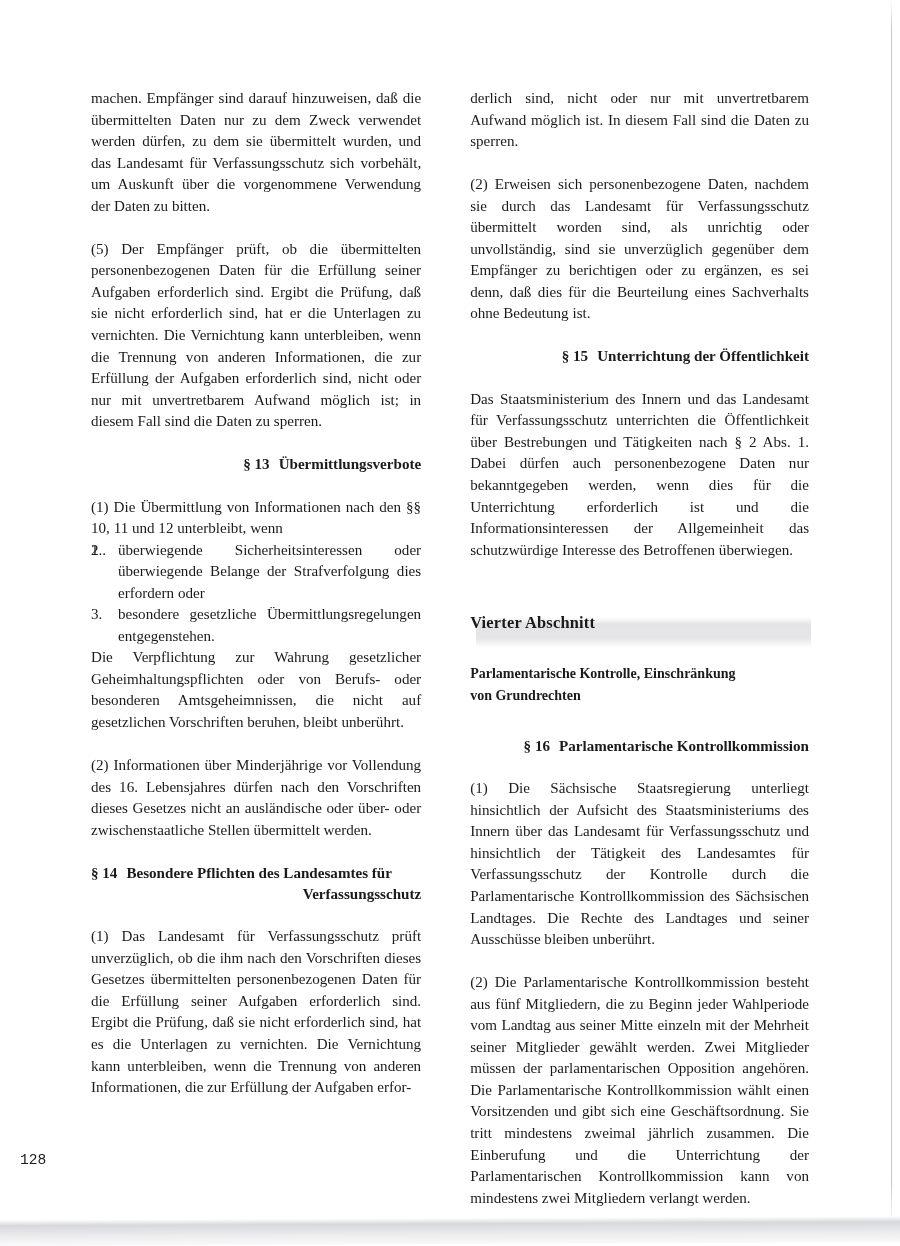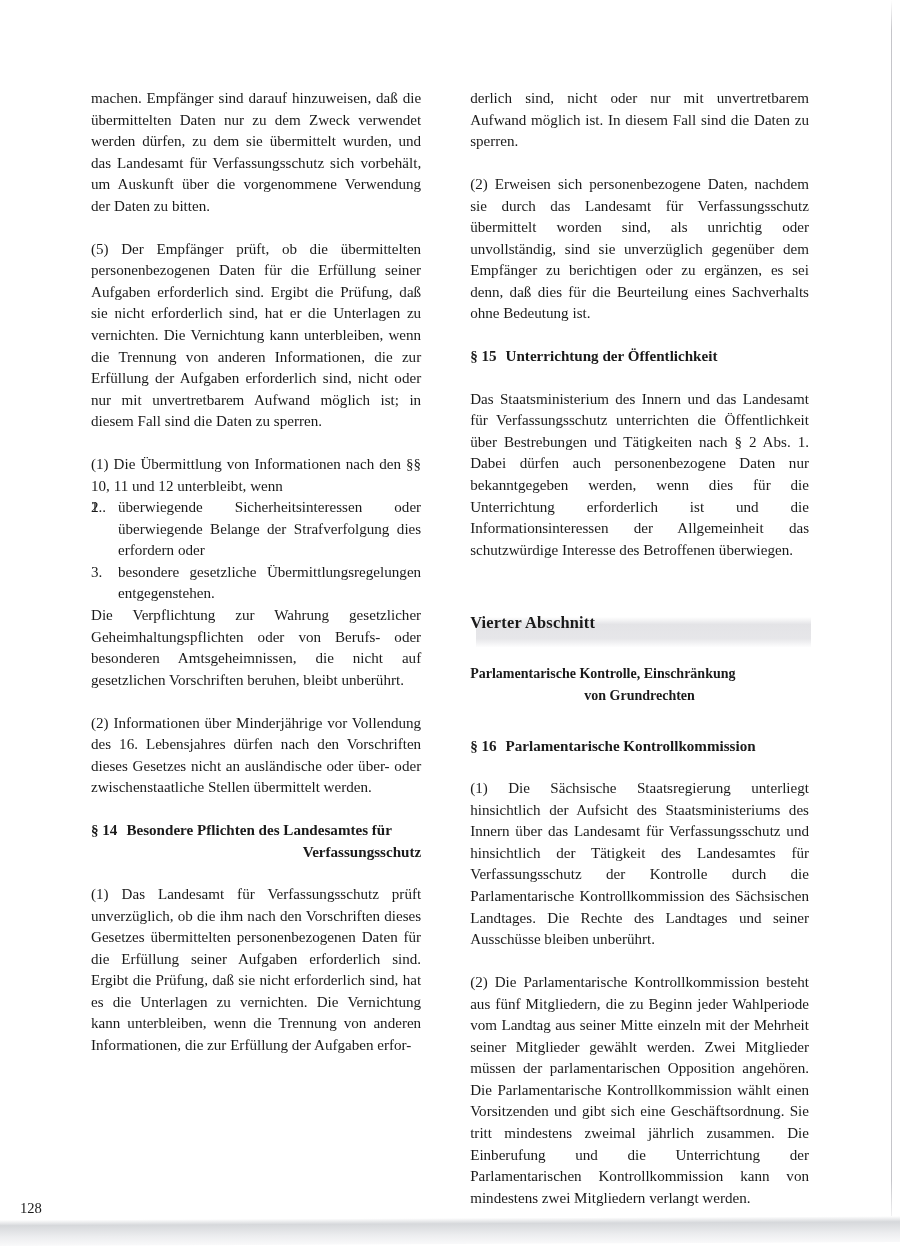--- a/index.html
+++ b/index.html
@@ -84,21 +84,21 @@
   }
   p.body {
     margin-bottom: 21.5px;
   }
   p.body.tight { margin-bottom: 0; }
 
   .heading {
     font-weight: bold;
     font-size: 15.1px;
     line-height: 21.3px;
-    text-align: left;
+    text-align: right;
     margin: 0 0 21px 0;
   }
   .heading .secno {
     
     white-space: nowrap;
   }
   .heading.spaced-before { margin-top: 21px; }
 
   .heading.hang {
     padding-left: 48px;
@@ -151,45 +151,49 @@
     font-size: 16.4px;
     letter-spacing: 0.2px;
   }
   .sec-title {
     font-weight: bold;
     font-size: 14px;
     line-height: 21.4px;
     text-align: justify;
     margin: 0 0 30px 0;
   }
-  .sec-title .l2 { display: block; text-align: center; }
+  .sec-title .l2 { display: block; text-align: left; }
 
   .folio {
     position: absolute;
     left: 20px;
-    top: 1200px;
+    top: 1152px;
     font-size: 14.6px;
     color: #1a1a1a;
+    font-family: Liberation Mono, monospace;
   }
 </style>
 </head>
 <body>
 
 <div class="page">
 
   <div class="scan-edge-right"></div>
 
   <div class="columns">
 
     <div class="col left">
 
       <p class="body">machen. Empfänger sind darauf hinzuweisen, daß die übermittelten Daten nur zu dem Zweck verwendet werden dürfen, zu dem sie übermittelt wurden, und das Landesamt für Verfassungsschutz sich vorbehält, um Auskunft über die vorgenommene Verwendung der Daten zu bitten.</p>
 
       <p class="body">(5) Der Empfänger prüft, ob die übermittelten personenbezogenen Daten für die Erfüllung seiner Aufgaben erforderlich sind. Ergibt die Prüfung, daß sie nicht erforderlich sind, hat er die Unterlagen zu vernichten. Die Vernichtung kann unterbleiben, wenn die Trennung von anderen Informationen, die zur Erfüllung der Aufgaben erforderlich sind, nicht oder nur mit unvertretbarem Aufwand möglich ist; in diesem Fall sind die Daten zu sperren.</p>
 
+      <div class="heading spaced-before">
+        <span class="secno">§ 13</span><span class="gap" style="display:inline-block;width:9px"></span><span>Übermittlungsverbote</span>
+      </div>
 
       <p class="body tight">(1) Die Übermittlung von Informationen nach den §§ 10, 11 und 12 unterbleibt, wenn</p>
 
       <ol class="numlist">
         <li>
           <span class="num">1.</span>
         </li>
         <li>
           <span class="num">2 .</span><span>überwiegende Sicherheitsinteressen oder überwiegende Belange der Strafverfolgung dies erfordern oder</span>
         </li>

